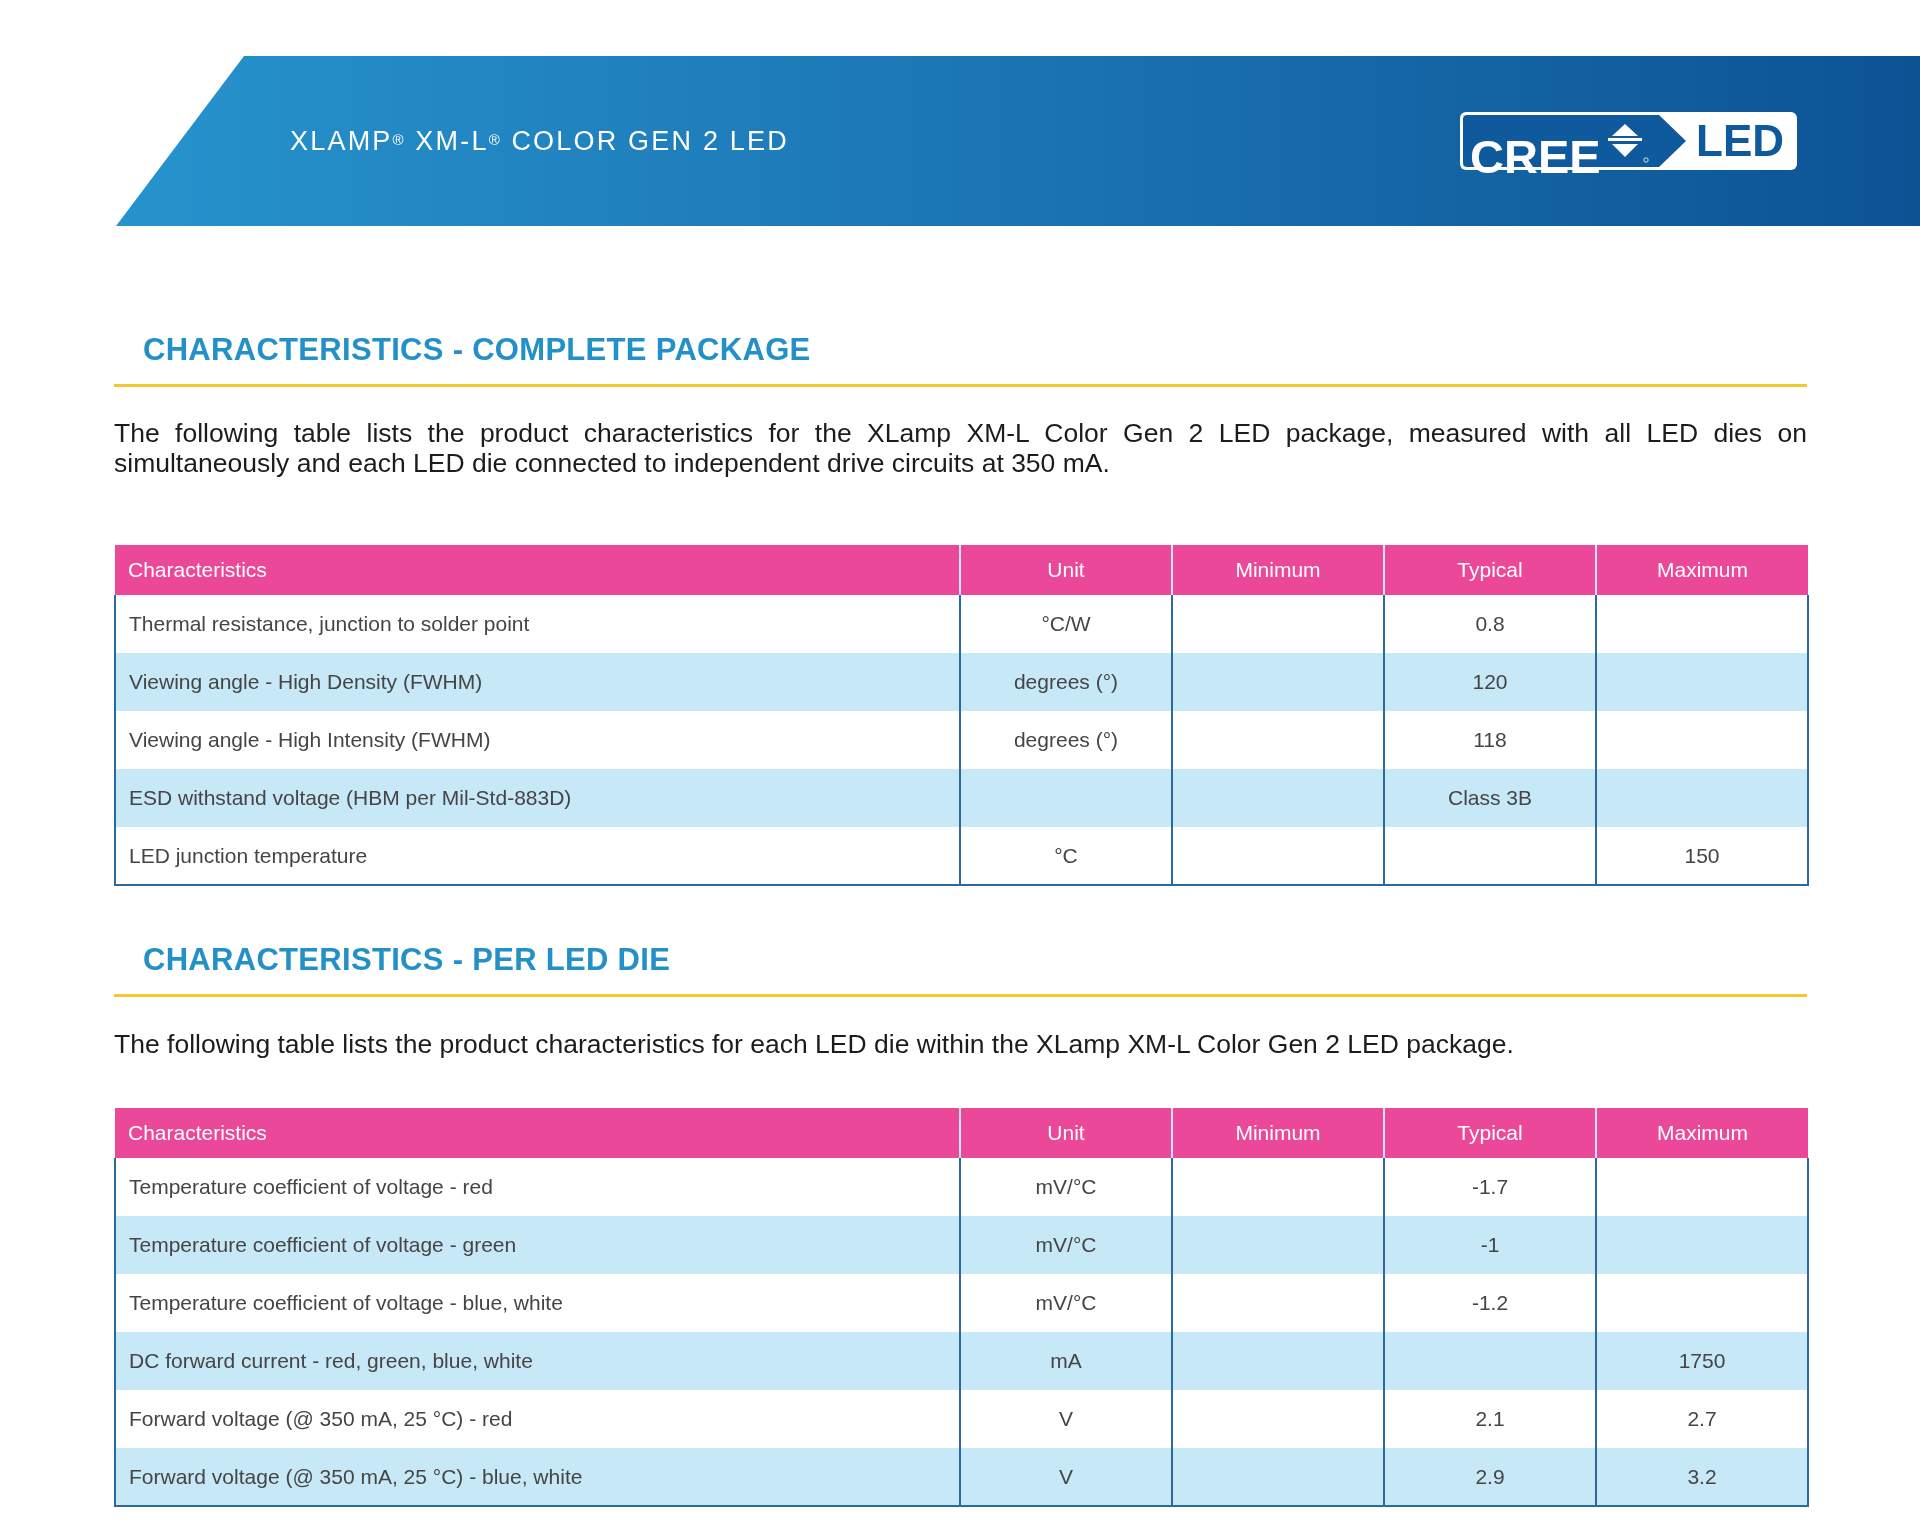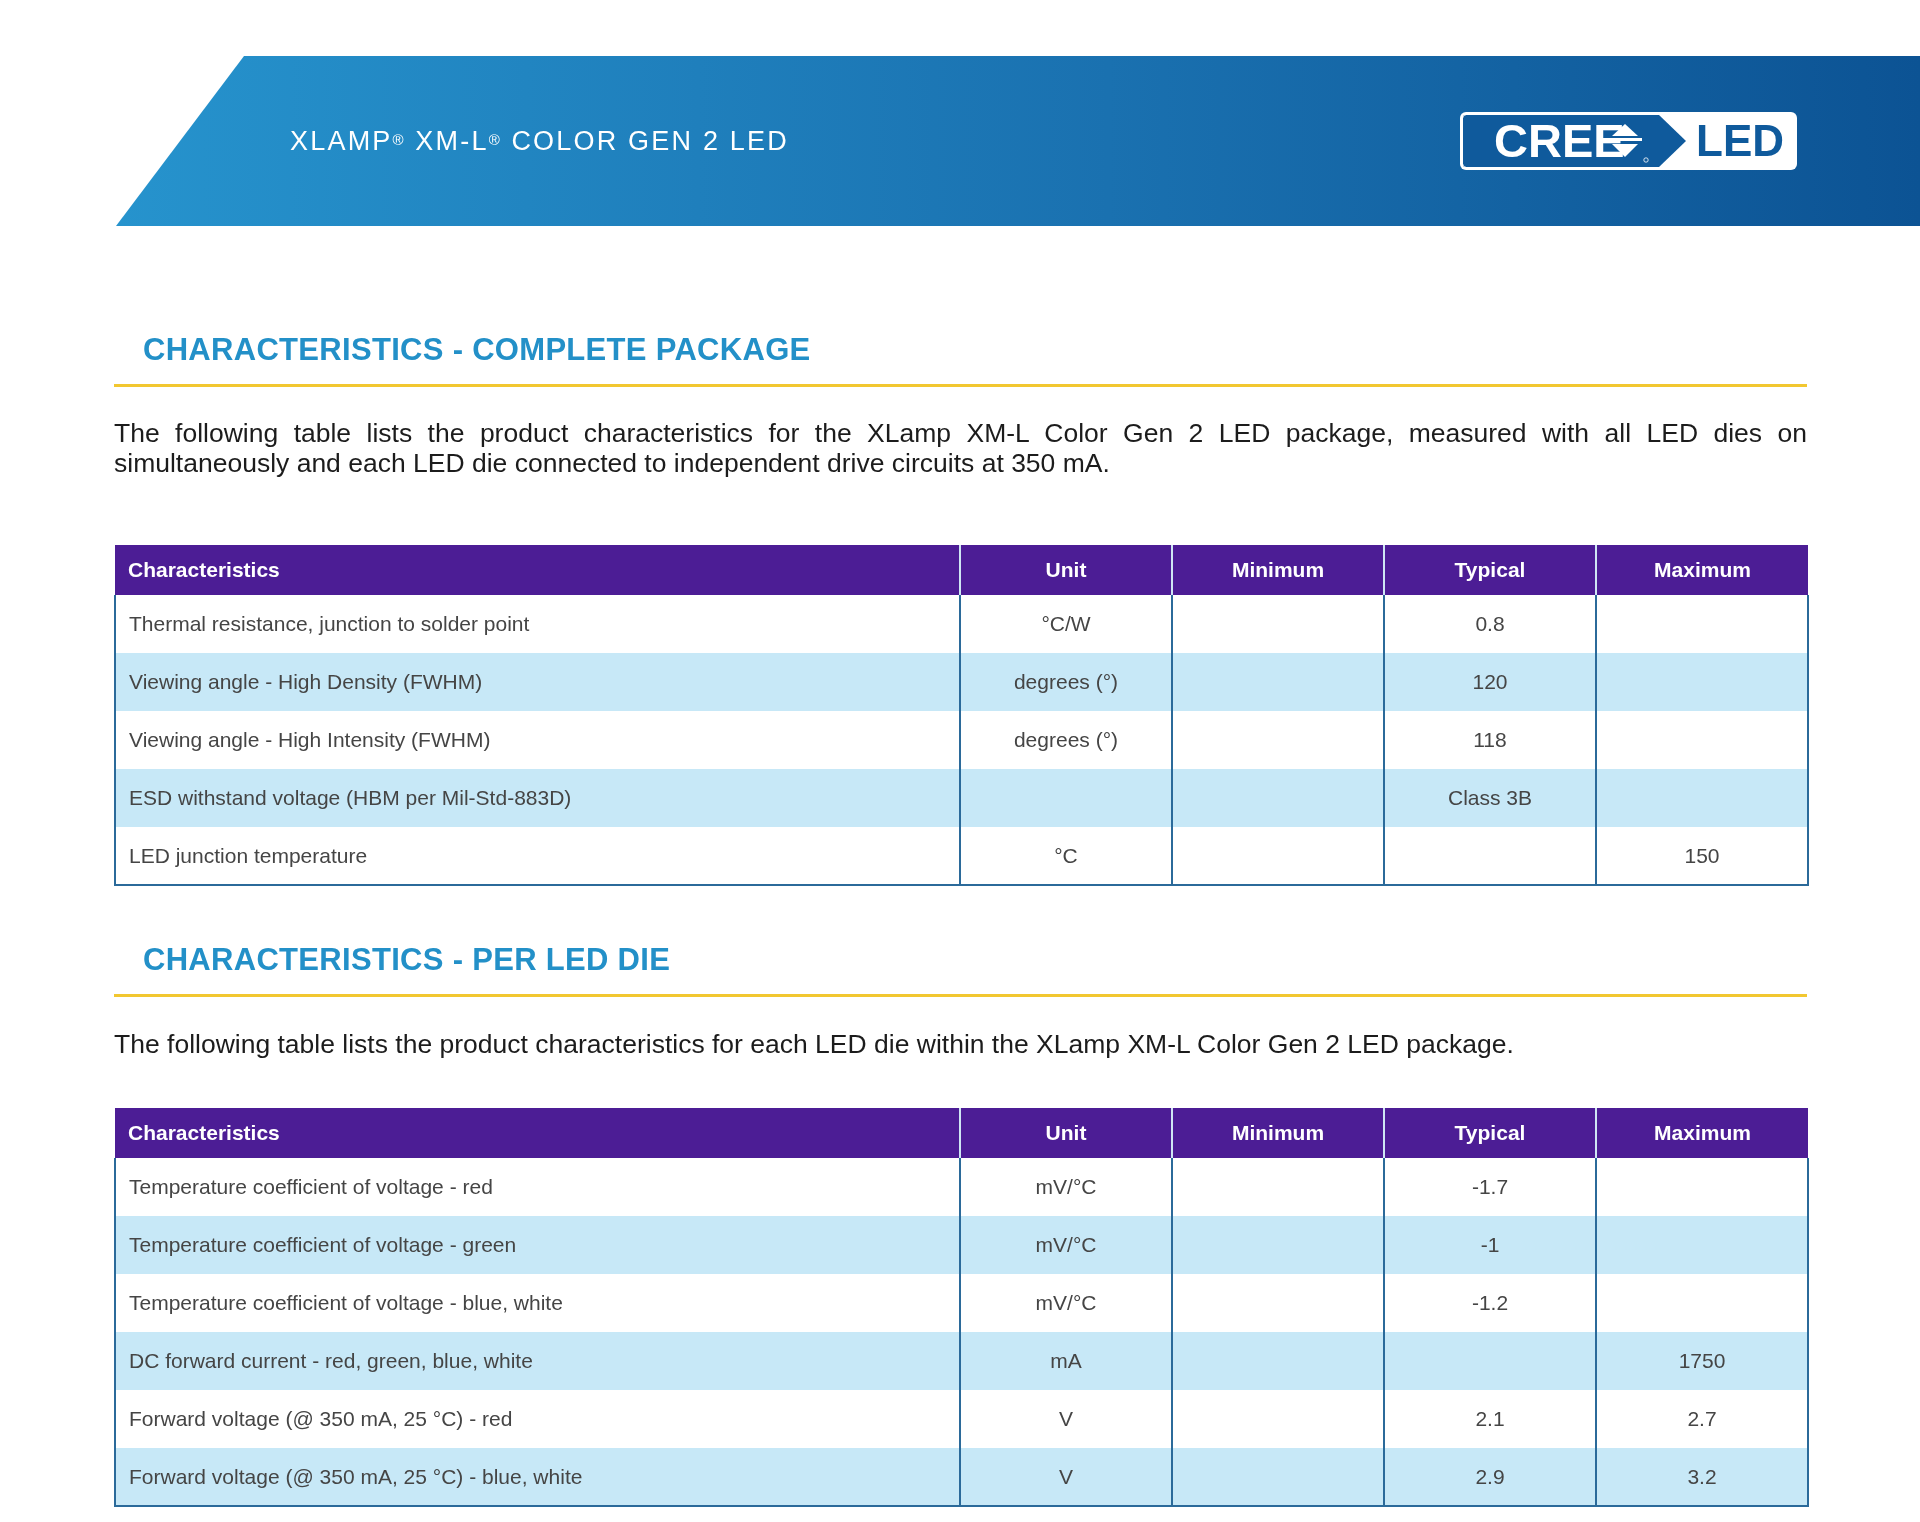--- a/index.html
+++ b/index.html
@@ -15,24 +15,23 @@
       position: absolute; left: 283px; top: 0; height: 170px;
       display: flex; align-items: center;
       color: #ffffff; font-size: 27px; letter-spacing: 2.2px; font-weight: normal;
       font-family: "Liberation Sans", sans-serif;
       margin-left: 7px;
     }
     .banner-title sup { font-size: 15px; position: relative; top: -2px; letter-spacing: 0; margin-right: 2px; }
     .logo { position: absolute; left: 1459px; top: 55px; width: 339px; height: 60px; }
     .logo svg { position: absolute; left: 0; top: 0; }
     .logo-cree {
-      position: absolute; left: 11px; top: 4px; height: 52px; line-height: 52px;
+      position: absolute; left: 11px; top: 20px; height: 52px; line-height: 52px;
       color: #fff; font-weight: bold; font-size: 47px; letter-spacing: 0px;
       font-family: "Liberation Sans", sans-serif;
-      margin-left: 24px;
     }
     .logo-led {
       position: absolute; left: 237px; top: 4px; height: 52px; line-height: 52px;
       color: #0f5a9c; font-weight: bold; font-size: 44px;
       font-family: "Liberation Sans", sans-serif;
     }
 
     
     .section-title {
       position: absolute; left: 114px;
@@ -47,21 +46,21 @@
       font-family: "Liberation Sans", sans-serif;
     }
 
     
     table.spec {
       position: absolute; left: 114px; width: 1693px;
       border-collapse: collapse; table-layout: fixed;
       font-family: "Liberation Sans", sans-serif;
     }
     table.spec th {
-      background: #4c1d95; color: #ffffff; font-weight: bold; font-size: 21px;
+      background: #ec4899; color: #ffffff; font-weight: normal; font-size: 21px;
       height: 50px; border-left: 2px solid #cfe6f4; text-align: center; margin-top: 28px;
     }
     table.spec th:first-child { text-align: left; padding-left: 13px; border-left: none; }
     table.spec td {
       height: 58px; font-size: 21px; color: #454545; text-align: center;
       border-left: 2px solid #2b6a9a;
     }
     table.spec td:first-child { text-align: left; padding-left: 13px; }
     table.spec td:last-child { border-right: 2px solid #2b6a9a; }
     table.spec tr.row:nth-child(even) td { background: #c7e8f7; }

